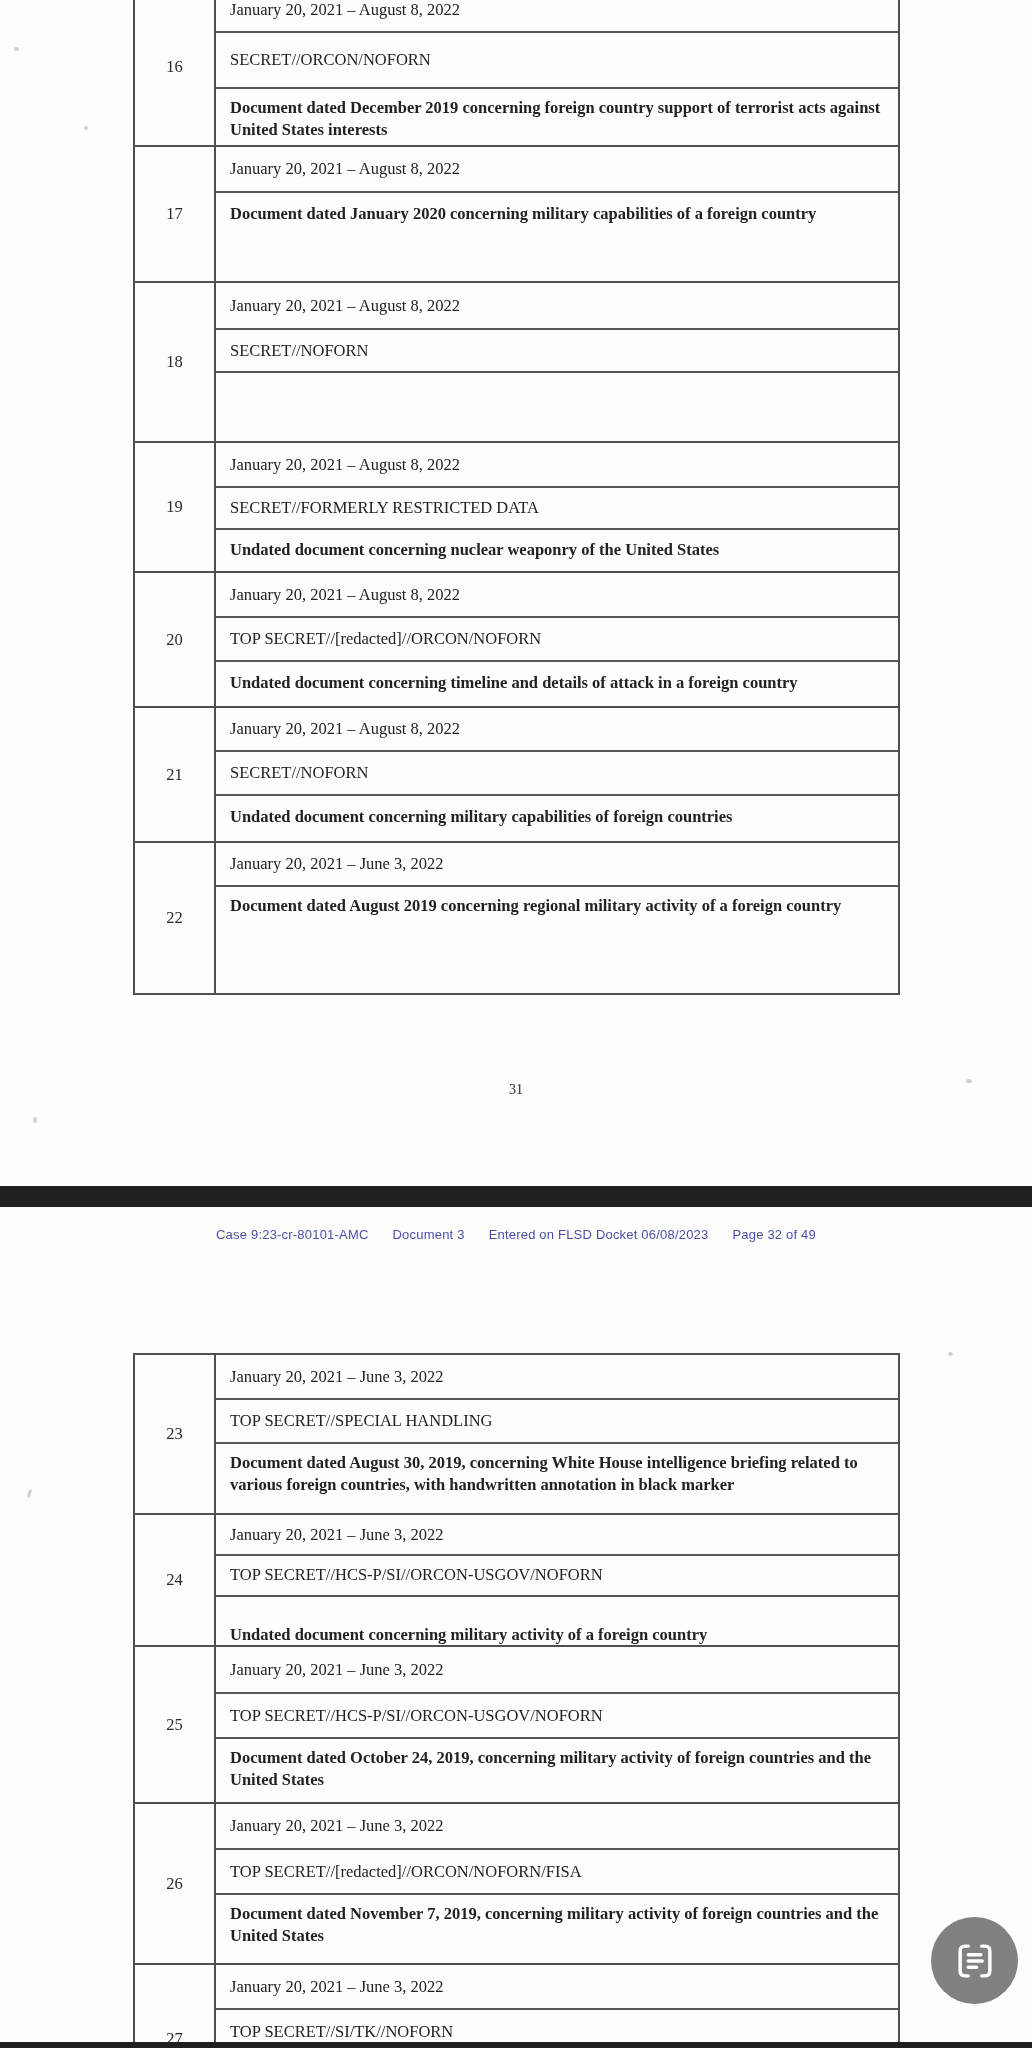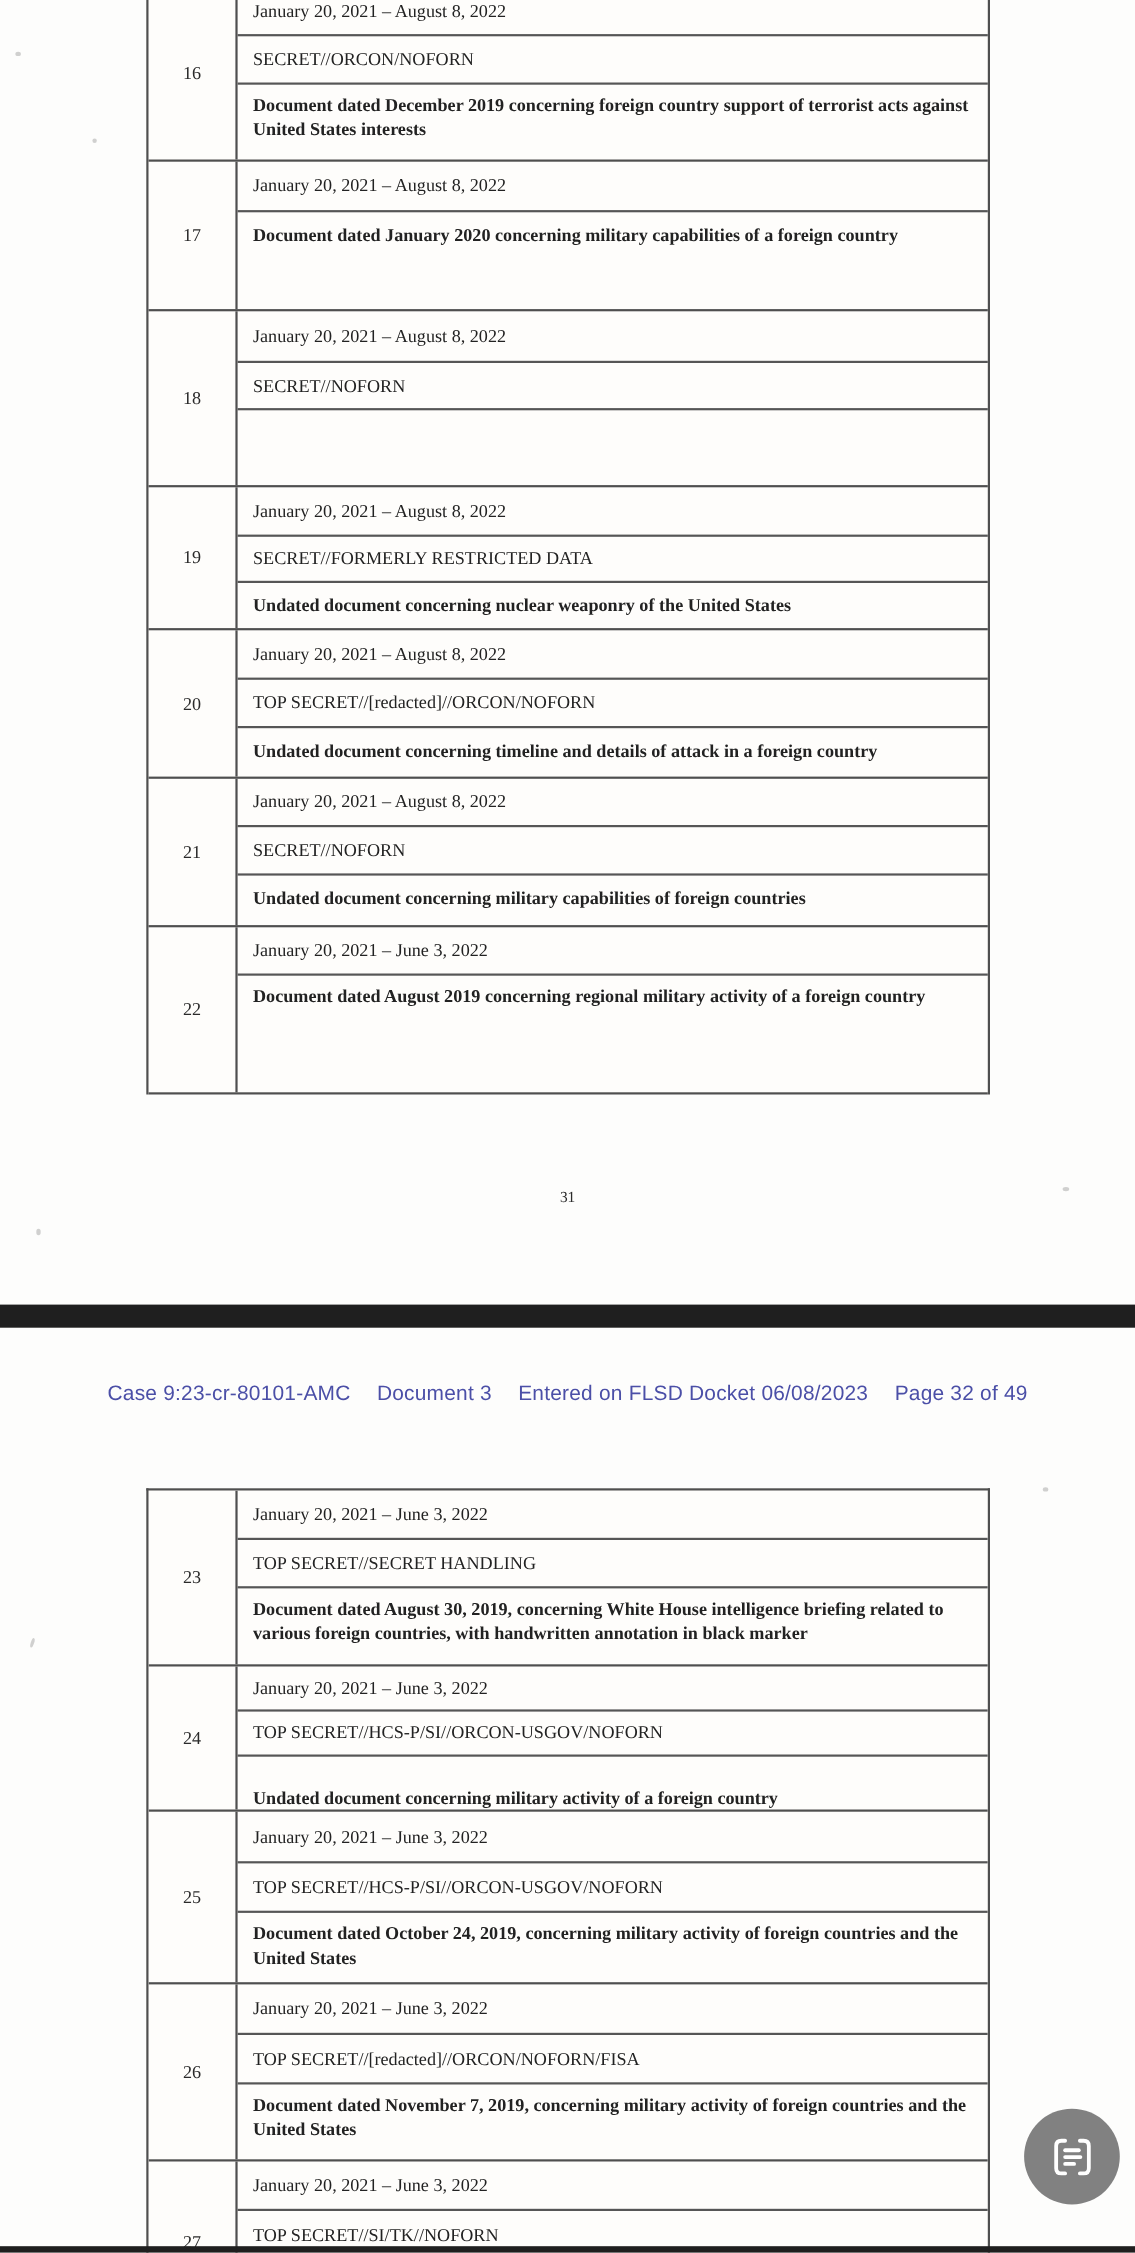--- a/index.html
+++ b/index.html
@@ -26,21 +26,21 @@
   .content-col{flex:1;display:flex;flex-direction:column;min-width:0;}
   .sub{box-sizing:border-box;padding-left:14px;padding-right:12px;font-size:16.5px;color:#222;}
   .sub.line{display:flex;align-items:center;border-bottom:2px solid #565656;}
   .sub.desc{flex:1;padding-top:8px;line-height:21.5px;font-weight:bold;}
   
   .black-bar{position:absolute;left:0;width:1032px;background:#1f1f1f;}
   #page-num{position:absolute;left:0;width:1032px;text-align:center;font-size:14px;color:#2a2a2a;}
   #page2-header{
     position:absolute;left:0;width:1032px;text-align:center;
     font-family:"Liberation Sans","DejaVu Sans",sans-serif;
-    font-size:19px;color:#4b4fa7;letter-spacing:.2px;margin-top:30px;
+    font-size:13px;color:#4b4fa7;letter-spacing:.2px;
   }
   #page2-header span{margin:0 12px;}
   
   #fab{
     position:absolute;left:931px;top:1917px;width:87px;height:87px;border-radius:50%;
     background:rgba(118,118,118,.92);display:flex;align-items:center;justify-content:center;
     border:none;cursor:pointer;z-index:10;
   }
   
   .speck{position:absolute;background:#9a9a9a;border-radius:50%;opacity:.45;}
@@ -51,21 +51,21 @@
 <div id="page1-table" class="doc-table" style="top:-12px">
 
   <div class="t-row" style="height:159px">
     <div class="num-cell">
         <span>16</span>
       </div>
     <div class="content-col">
       <div class="sub line" style="height:45px">
           <span>January 20, 2021 – August 8, 2022</span>
         </div>
-      <div class="sub line" style="height:44px">
+      <div class="sub line" style="height:56px">
           <span>SECRET//ORCON/NOFORN</span>
         </div>
       <div class="sub desc"><span>Document dated December 2019 concerning foreign country support of terrorist acts against United States interests</span></div>
     </div>
   </div>
 
   <div class="t-row" style="height:136px">
     <div class="num-cell">
         <span>17</span>
       </div>
@@ -161,21 +161,21 @@
 
   <div class="t-row" style="height:160px">
     <div class="num-cell">
         <span>23</span>
       </div>
     <div class="content-col">
       <div class="sub line" style="height:45px">
           <span>January 20, 2021 – June 3, 2022</span>
         </div>
       <div class="sub line" style="height:44px">
-          <span>TOP SECRET//SECRET HANDLING</span>
+          <span>TOP SECRET//SPECIAL HANDLING</span>
         </div>
       <div class="sub desc"><span>Document dated August 30, 2019, concerning White House intelligence briefing related to various foreign countries, with handwritten annotation in black marker</span></div>
     </div>
   </div>
 
   <div class="t-row" style="height:132px">
     <div class="num-cell">
         <span>24</span>
       </div>
     <div class="content-col">

